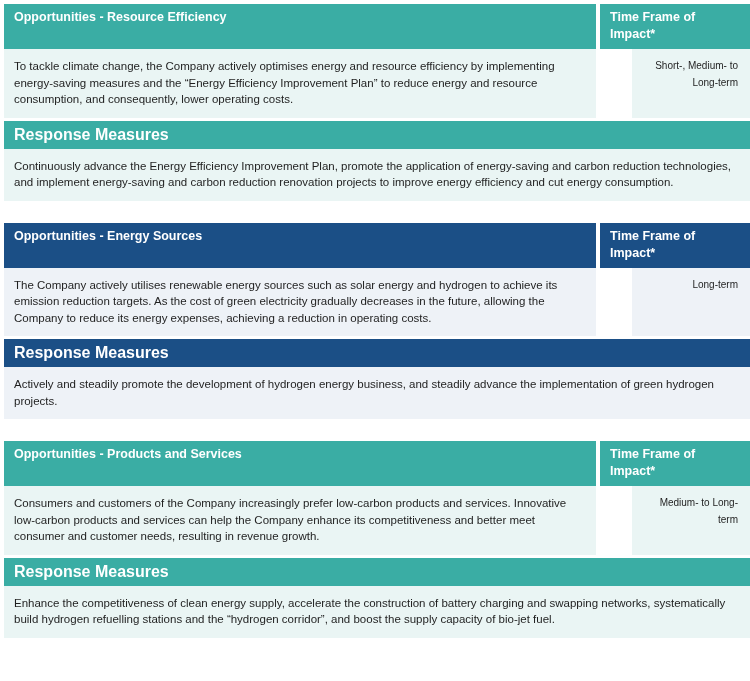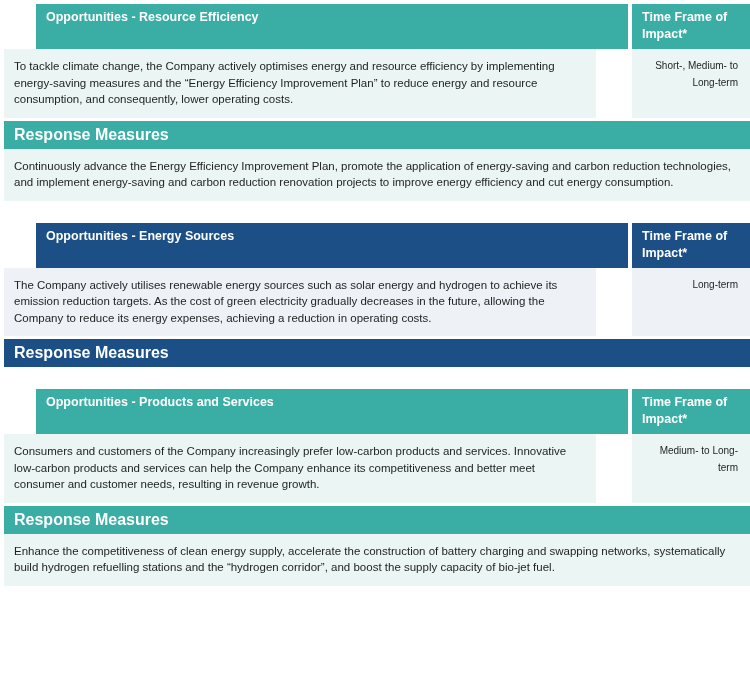--- a/index.html
+++ b/index.html
@@ -39,21 +39,20 @@
     margin: 0 2px;
   }
   .hdr-left {
     flex: 0 0 592px;
     box-sizing: border-box;
     padding: 5px 10px 6px 10px;
     color: #ffffff;
     font-weight: bold;
     font-size: 12.5px;
     line-height: 17px;
-    margin-left: 32px;
   }
   .hdr-gap {
     flex: 0 0 4px;
   }
   .hdr-right {
     flex: 1 1 auto;
     box-sizing: border-box;
     padding: 5px 10px 6px 10px;
     color: #ffffff;
     font-weight: bold;
@@ -143,20 +142,21 @@
       <div class="hdr-left navy-bg">Opportunities - Energy Sources</div>
       <div class="hdr-gap"></div>
       <div class="hdr-right navy-bg">Time Frame of Impact*</div>
     </div>
     <div class="body-row">
       <div class="body-left navy-light">The Company actively utilises renewable energy sources such as solar energy and hydrogen to achieve its emission reduction targets.  As the cost of green electricity gradually decreases in the future, allowing the Company to reduce its energy expenses, achieving a reduction in operating costs.</div>
       <div class="body-gap"></div>
       <div class="body-right navy-light">Long-term</div>
     </div>
     <div class="resp-hdr navy-bg">Response Measures</div>
+    <div class="resp-body navy-light">Actively and steadily promote the development of hydrogen energy business, and steadily advance the implementation of green hydrogen projects.</div>
   </div>
 
   <div class="block-spacer"></div>
 
   <div class="block">
     <div class="hdr-row">
       <div class="hdr-left teal-bg">Opportunities - Products and Services</div>
       <div class="hdr-gap"></div>
       <div class="hdr-right teal-bg">Time Frame of Impact*</div>
     </div>

